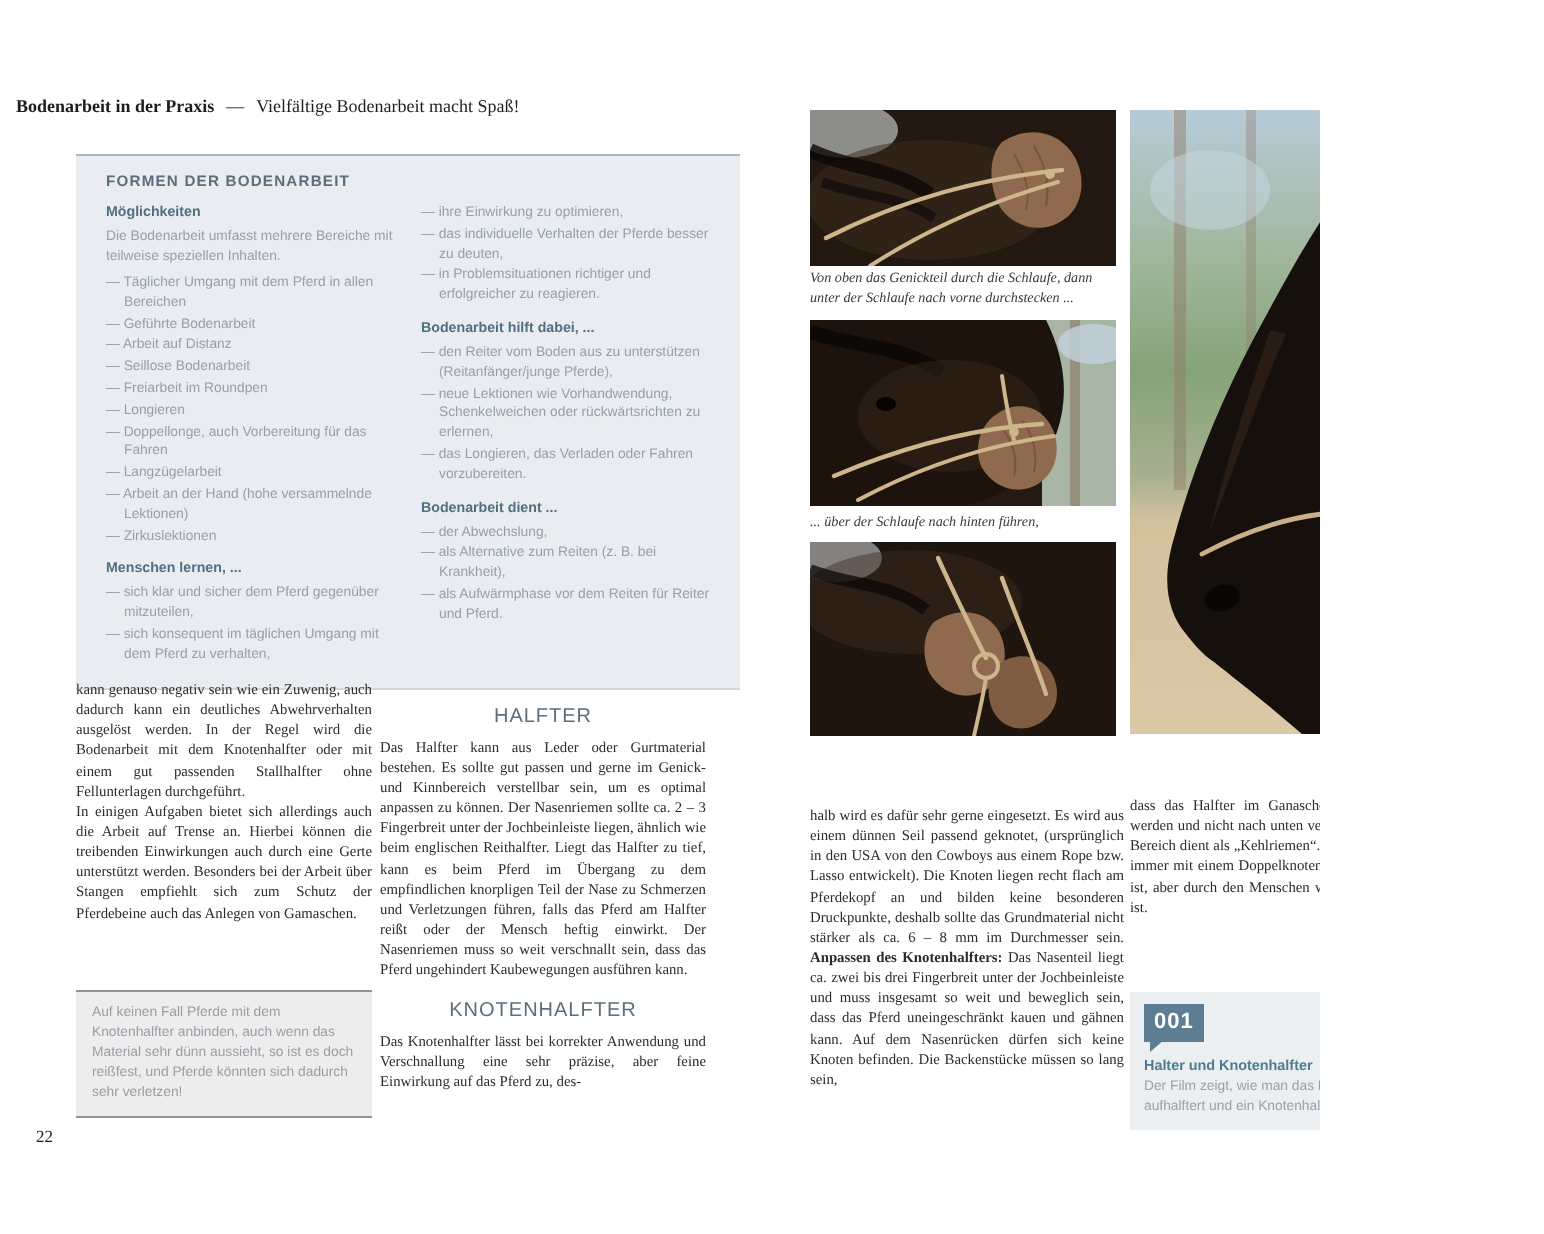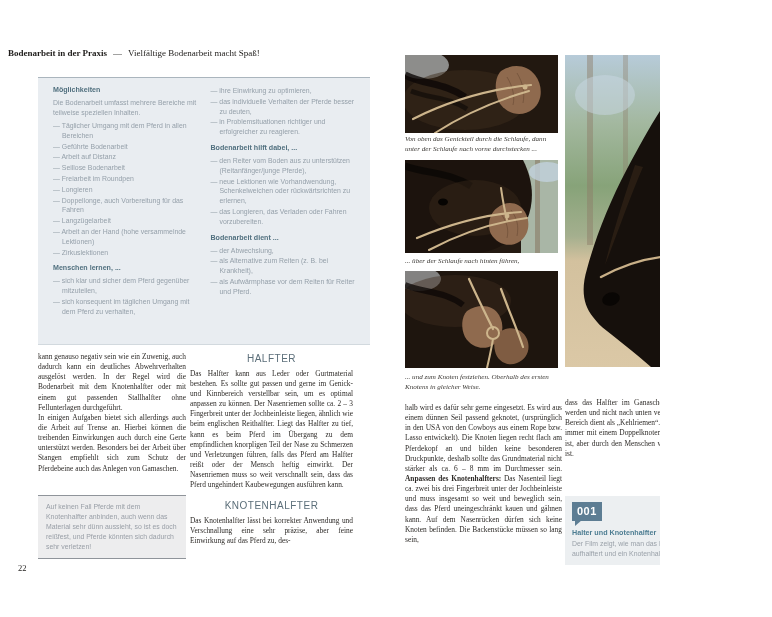--- a/index.html
+++ b/index.html
@@ -52,20 +52,21 @@
 </head>
 <body>
 
 <div class="spread">
 
   <div class="runhead">
     <span class="chap">Bodenarbeit in der Praxis</span><span class="sep">—</span><span>Vielfältige Bodenarbeit macht Spaß!</span>
   </div>
 
   <section class="infobox">
+    <h2>FORMEN DER BODENARBEIT</h2>
     <div class="cols">
       <div class="col">
         <h3 class="first">Möglichkeiten</h3>
         <p>Die Bodenarbeit umfasst mehrere Bereiche mit teilweise speziellen Inhalten.</p>
         <div>
             <div class="dash-item">Täglicher Umgang mit dem Pferd in allen Bereichen</div>
             <div class="dash-item">Geführte Bodenarbeit</div>
             <div class="dash-item">Arbeit auf Distanz</div>
             <div class="dash-item">Seillose Bodenarbeit</div>
             <div class="dash-item">Freiarbeit im Roundpen</div>
@@ -96,21 +97,21 @@
         <h3>Bodenarbeit dient ...</h3>
         <div>
             <div class="dash-item">der Abwechslung,</div>
             <div class="dash-item">als Alternative zum Reiten (z. B. bei Krankheit),</div>
             <div class="dash-item">als Aufwärmphase vor dem Reiten für Reiter und Pferd.</div>
           </div>
       </div>
     </div>
   </section>
 
-  <div class="bodycol" style="left:38px;top:352px;width:148px;">
+  <div class="bodycol" style="left:38px;top:340px;width:148px;">
     <p>kann genauso negativ sein wie ein Zuwenig, auch dadurch kann ein deutliches Abwehrverhalten ausgelöst werden. In der Regel wird die Bodenarbeit mit dem Knotenhalfter oder mit einem gut passenden Stallhalfter ohne Fellunterlagen durchgeführt.</p>
     <p>In einigen Aufgaben bietet sich allerdings auch die Arbeit auf Trense an. Hierbei können die treibenden Einwirkungen auch durch eine Gerte unterstützt werden. Besonders bei der Arbeit über Stangen empfiehlt sich zum Schutz der Pferdebeine auch das Anlegen von Gamaschen.</p>
   </div>
 
   <div class="warnbox">
     <span>Auf keinen Fall Pferde mit dem Knotenhalfter anbinden, auch wenn das Material sehr dünn aussieht, so ist es doch reißfest, und Pferde könnten sich dadurch sehr verletzen!</span>
   </div>
 
   <div class="bodycol" style="left:190px;top:352px;width:163px;">
     <div class="colhead">HALFTER</div>
@@ -162,21 +163,20 @@
       <ellipse cx="50" cy="30" rx="56" ry="26" fill="#3e2d1e" opacity="0.45"></ellipse>
       <path d="M0,14 C20,22 40,20 58,34" stroke="#0b0705" stroke-width="6" fill="none" opacity="0.75"></path>
       <path d="M62,40 C74,32 88,34 94,44 C100,54 98,68 88,74 C78,80 66,76 60,66 C56,58 56,46 62,40 Z" fill="#8f6a4e"></path>
       <path d="M96,60 C106,54 118,58 122,68 C126,78 122,88 112,92 C102,96 92,90 90,80 C88,72 90,64 96,60 Z" fill="#7f5c42"></path>
       <path d="M64,8 C74,30 82,46 88,58" stroke="#cdb58c" stroke-width="2.2" fill="none" stroke-linecap="round"></path>
       <path d="M96,18 C104,40 112,58 118,76" stroke="#cdb58c" stroke-width="2.2" fill="none" stroke-linecap="round"></path>
       <circle cx="88" cy="62" r="6" stroke="#cdb58c" stroke-width="2" fill="none"></circle>
       <path d="M88,68 C86,80 84,88 82,97" stroke="#cdb58c" stroke-width="2" fill="none" stroke-linecap="round"></path>
     </svg>
   </div>
-  <div class="cap" style="left:405px;top:373px;width:153px;">... und zum Knoten festziehen. Oberhalb des ersten Knotens in gleicher Weise.</div>
 
   <div class="photo" style="left:565px;top:55px;width:206px;height:312px;">
     <svg viewBox="0 0 206 312" preserveAspectRatio="none">
       <defs>
         <linearGradient id="bg" x1="0" y1="0" x2="0" y2="1">
           <stop offset="0" stop-color="#b7cbd9"></stop>
           <stop offset="0.22" stop-color="#a3b89f"></stop>
           <stop offset="0.42" stop-color="#87a379"></stop>
           <stop offset="0.58" stop-color="#a4af8e"></stop>
           <stop offset="0.66" stop-color="#d3c19e"></stop>

